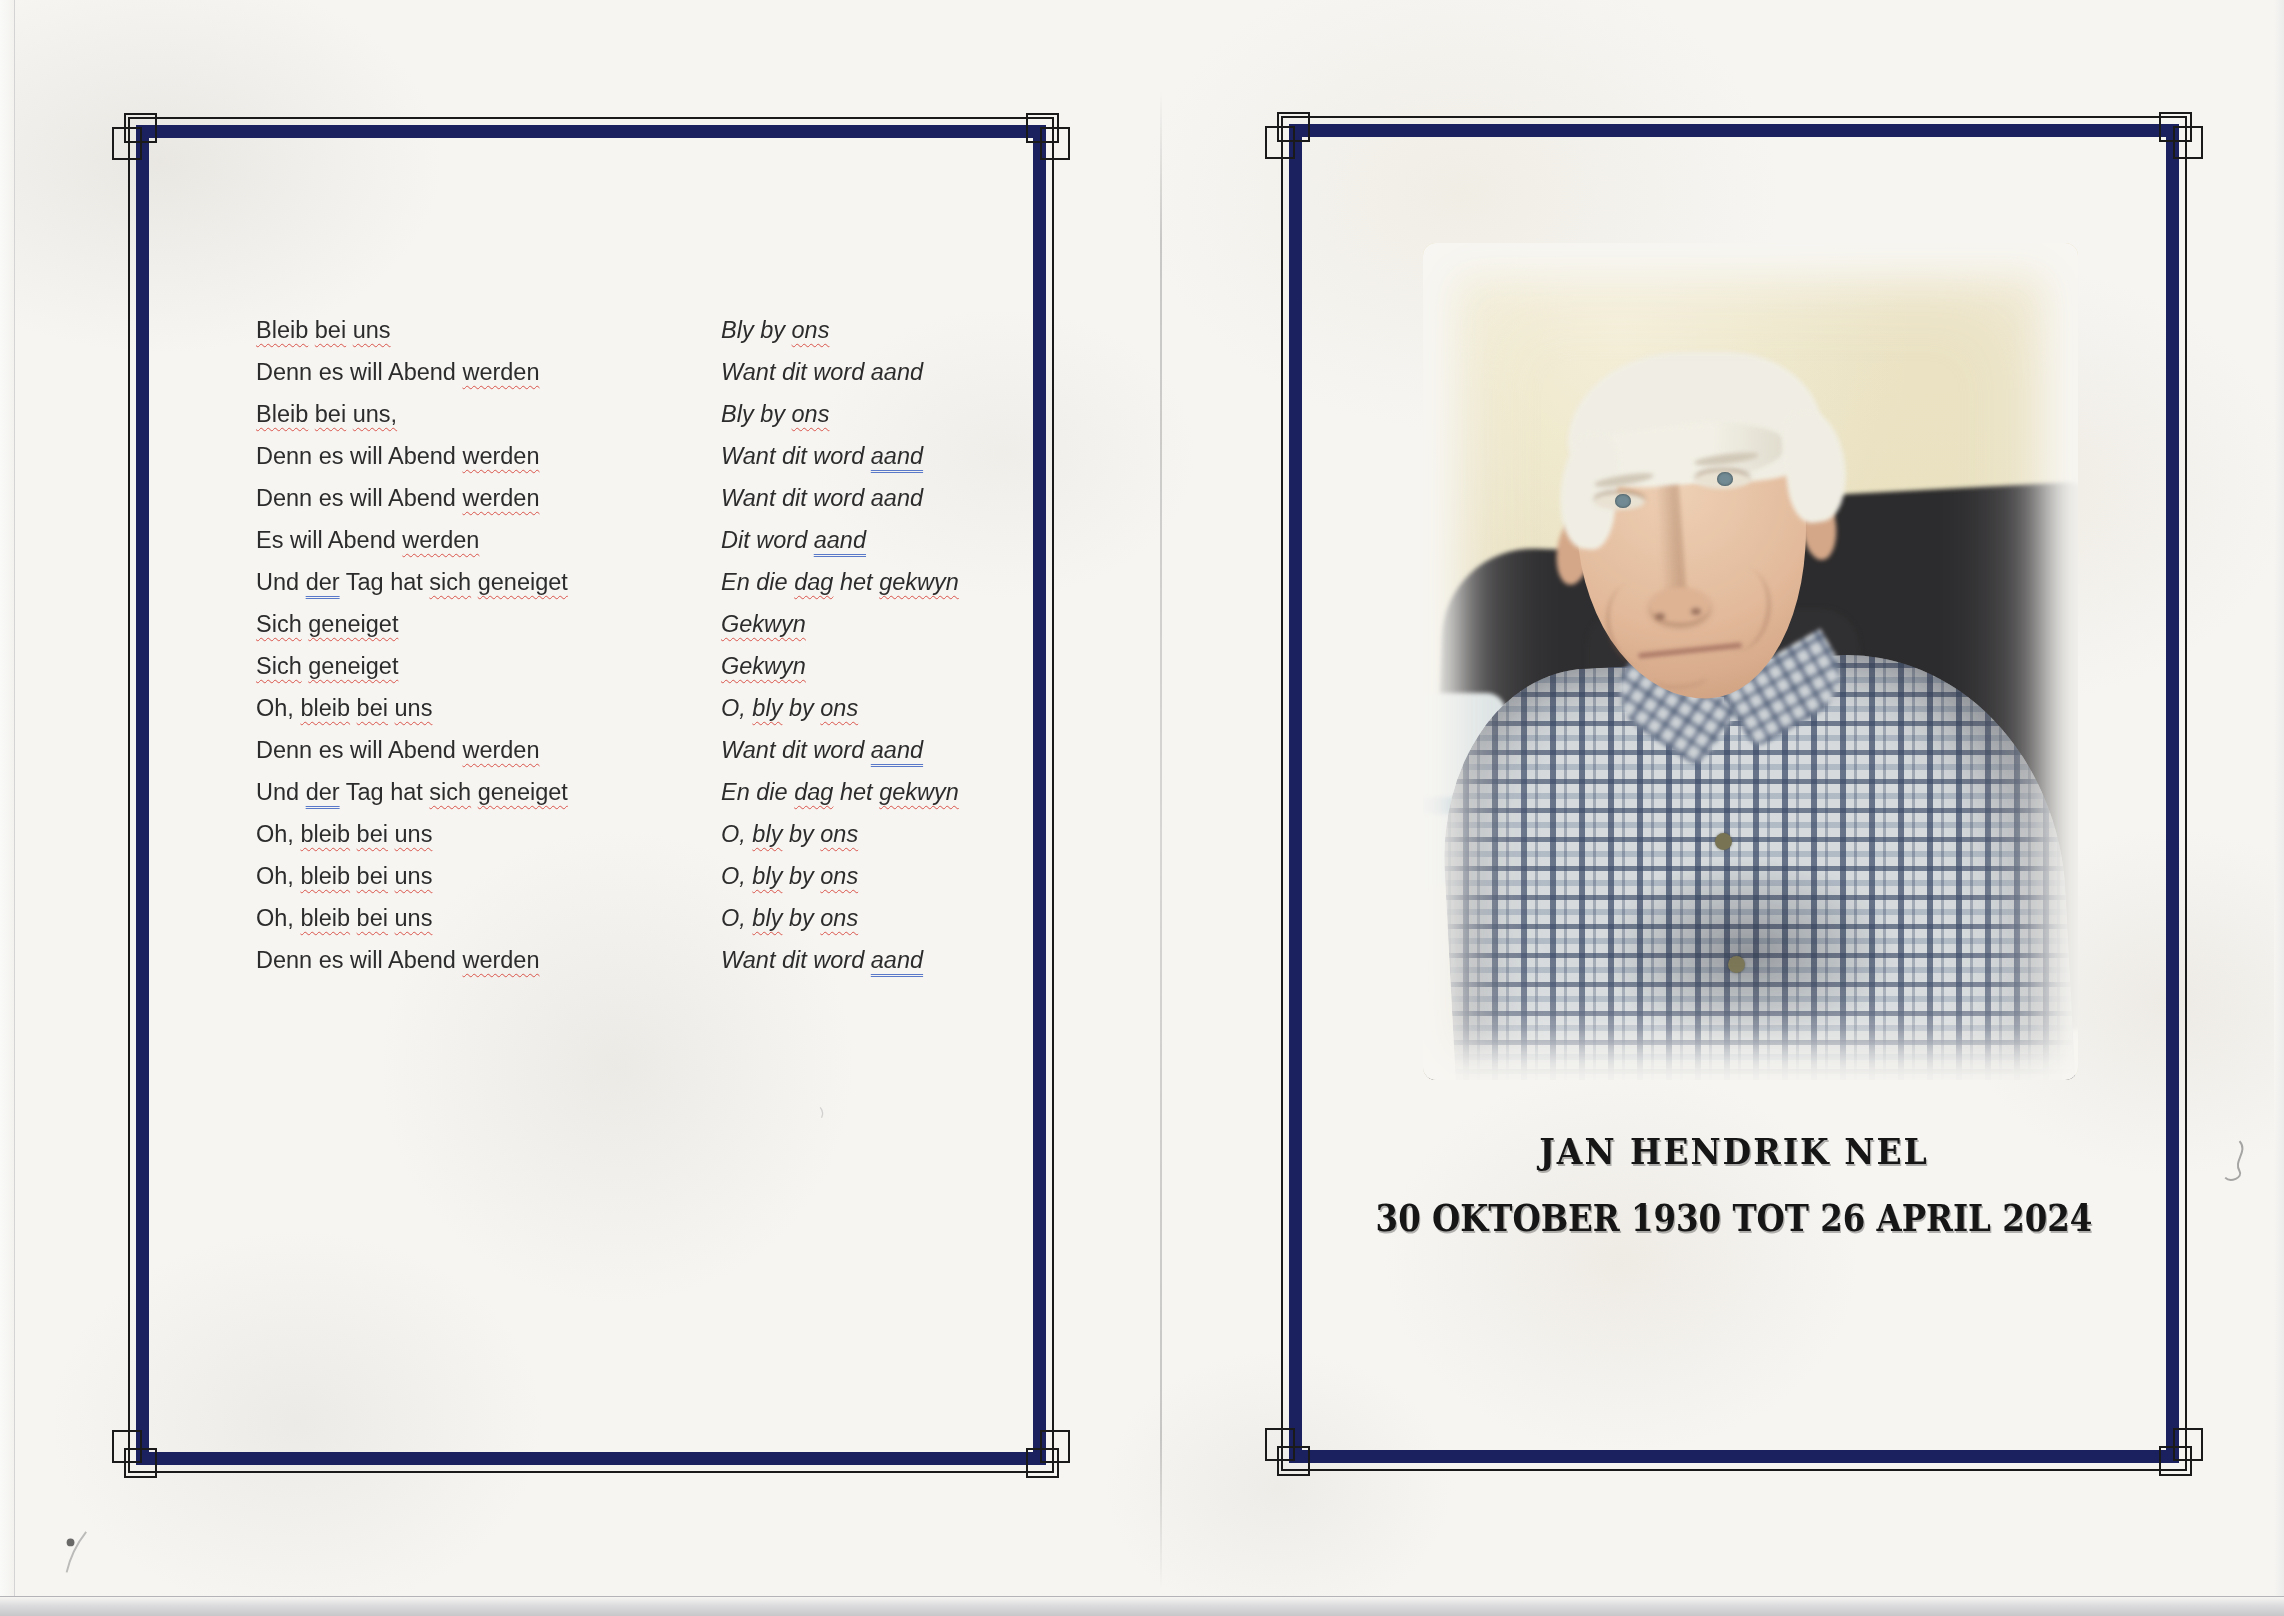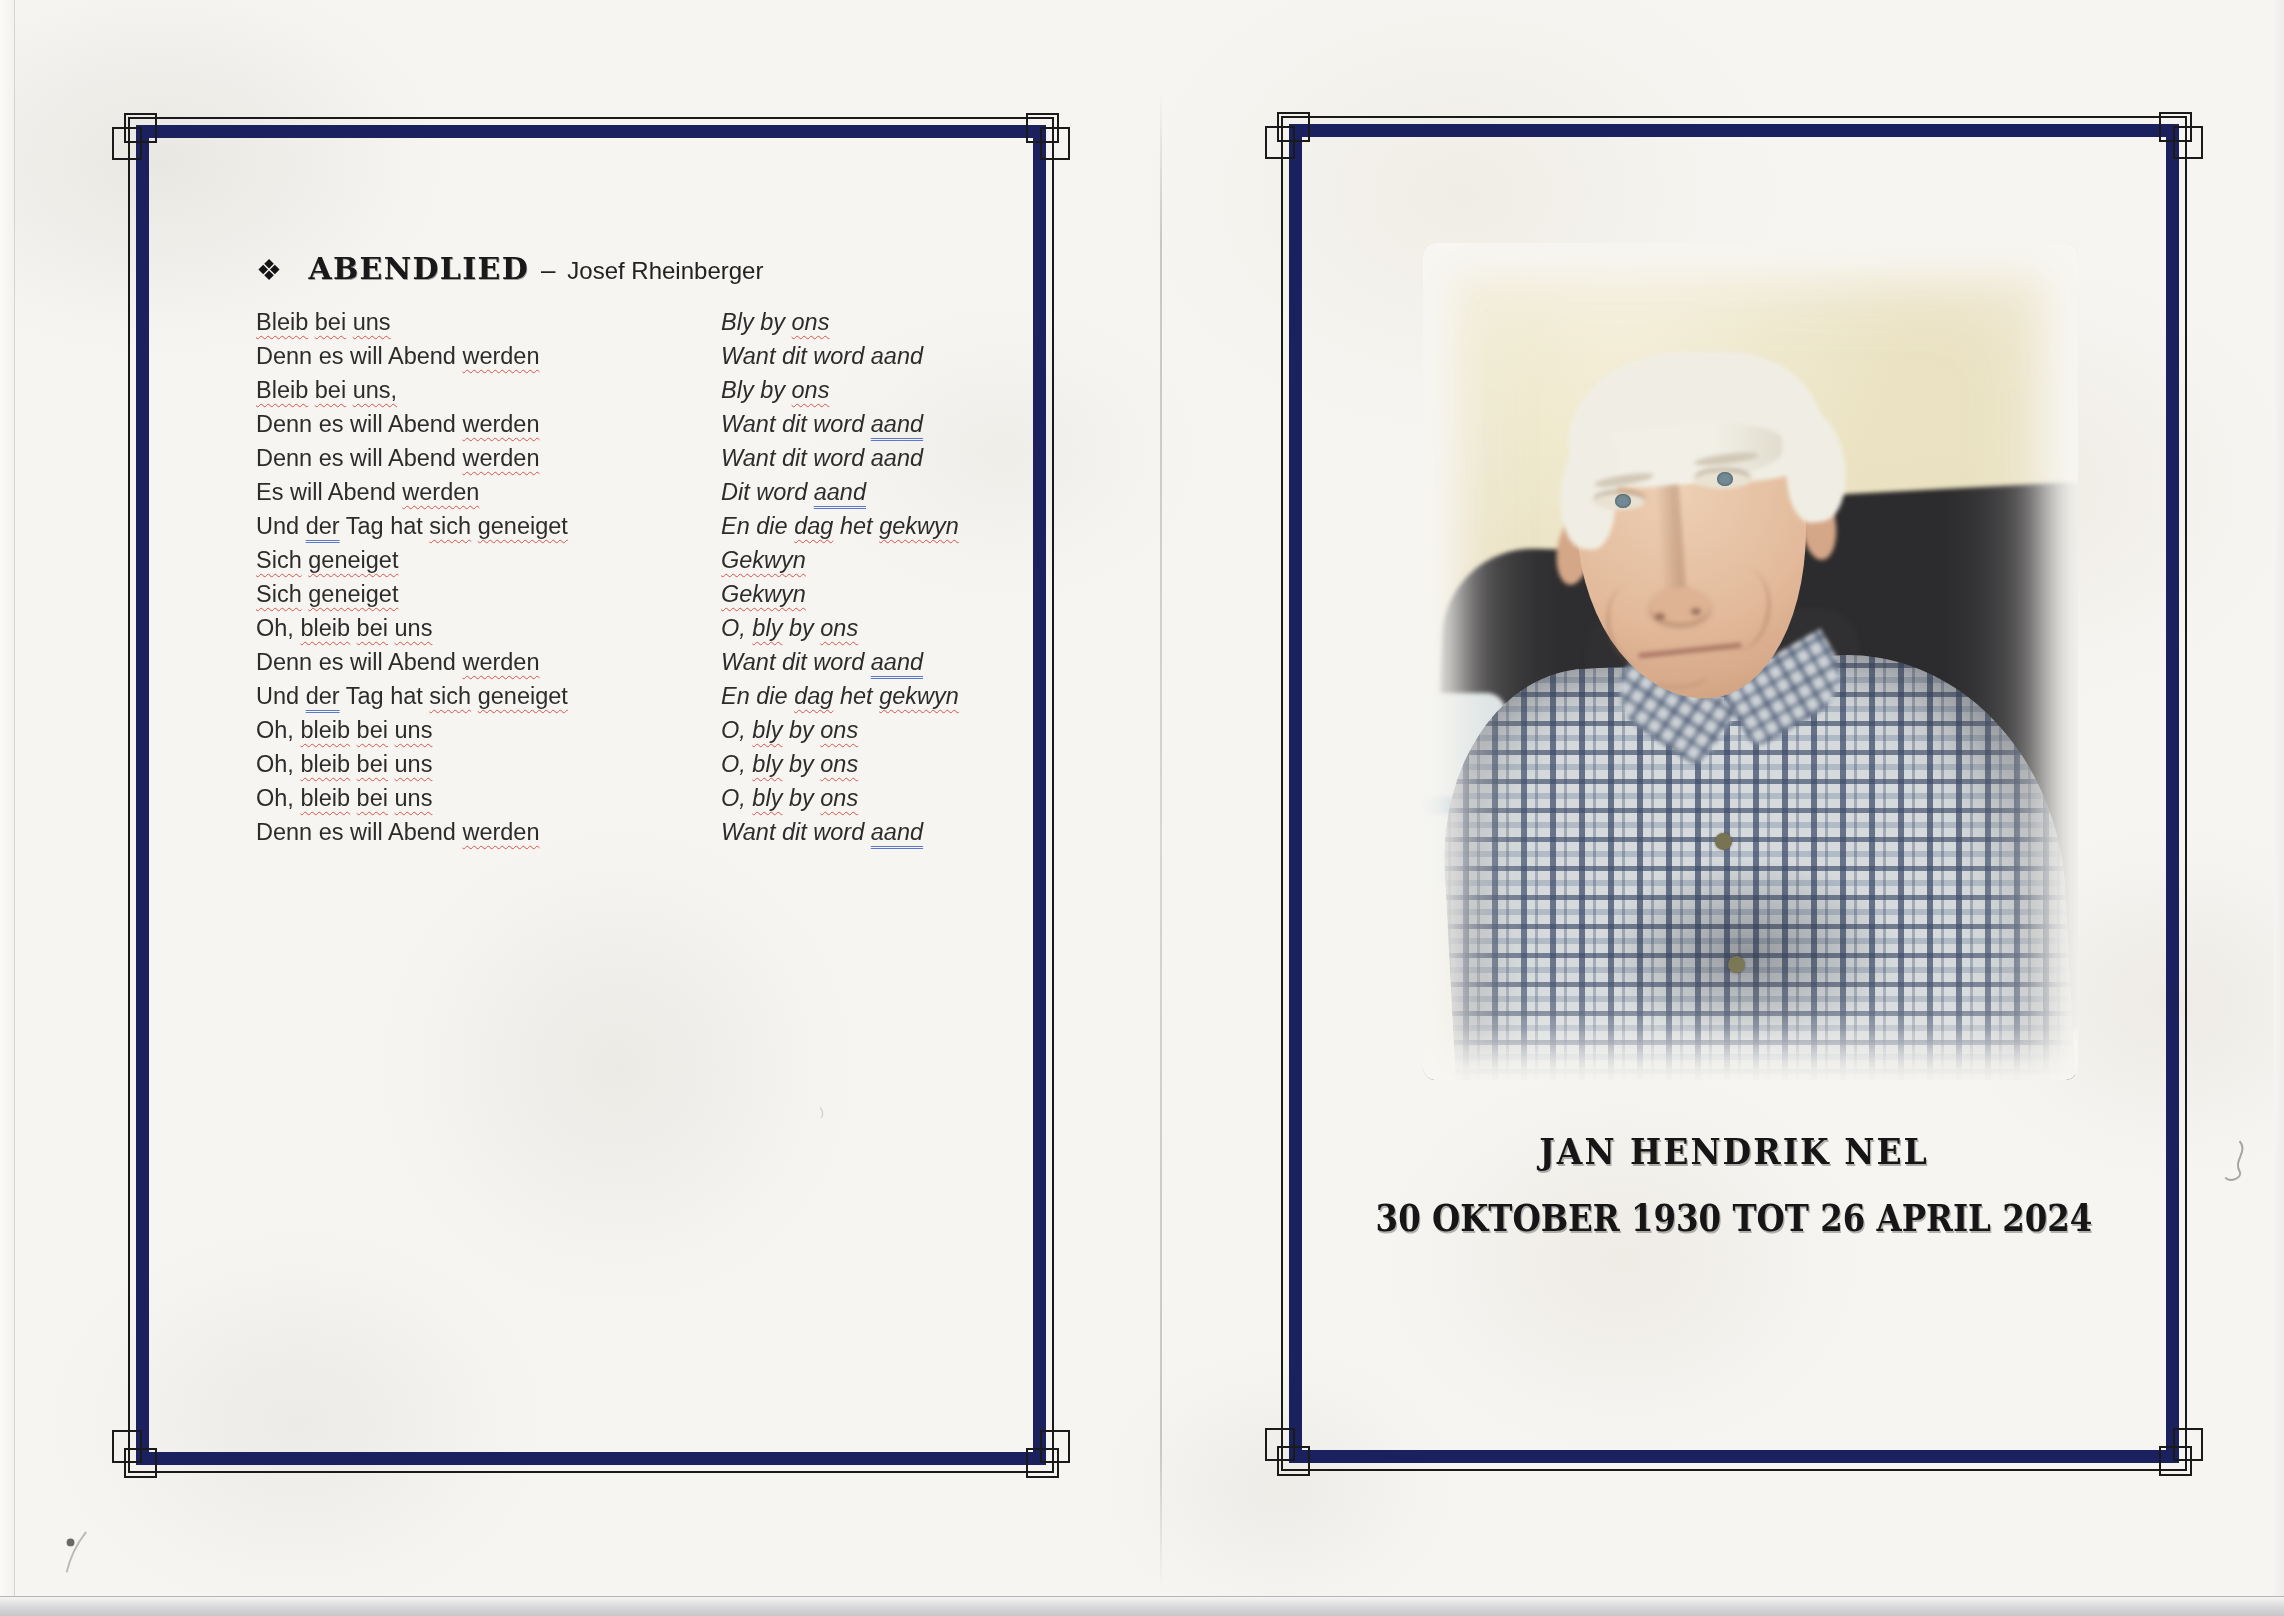--- a/index.html
+++ b/index.html
@@ -41,21 +41,21 @@
   .bullet{font-size:29px;vertical-align:-1.3px;color:#141414;}
   .song-title{
     font-family:"DejaVu Serif", serif;font-weight:700;font-size:30px;letter-spacing:1.3px;
     margin-left:23.5px;color:#191919;text-shadow:0.7px 0.7px 0 rgba(90,90,90,.55);
   }
   .dash{font-size:26px;margin-left:9px;color:#222;}
   .composer{font-size:24px;margin-left:9px;color:#222;}
   .col{position:absolute;top:188px;width:430px;font-size:23.5px;line-height:34px;color:#2c2c2c;}
   .col.german{left:128px;}
   .col.afrikaans{left:593px;font-style:italic;}
-  .lyric-line{white-space:nowrap;}
+  .lyric-line{white-space:nowrap;margin-top:8px;}
   .u-sp{
     text-decoration:underline;text-decoration-style:wavy;
     text-decoration-color:#d9544a;text-decoration-thickness:1.3px;text-underline-offset:5.2px;
   }
   .u-gr{
     text-decoration:underline double #5b79c9;
     text-decoration-thickness:1.3px;text-underline-offset:5.9px;
   }
   
   .photo{
@@ -171,26 +171,20 @@
 <div class="scan">
   <div class="texture"></div>
 
   <section class="page left">
     <div class="frame">
       <div class="navy"></div>
       <div class="corner tl"></div>
       <div class="corner tr"></div>
       <div class="corner bl"></div>
       <div class="corner br"></div>
-    </div>
-    <div class="hymn-title-row">
-      <span class="bullet">❖</span>
-      <span class="song-title">ABENDLIED</span>
-      <span class="dash">–</span>
-      <span class="composer">Josef Rheinberger</span>
     </div>
     <div class="col german">
         <div class="lyric-line"><span class="u-sp">Bleib</span> <span class="u-sp">bei</span> <span class="u-sp">uns</span></div>
         <div class="lyric-line"><span>Denn</span> <span>es</span> <span>will</span> <span>Abend</span> <span class="u-sp">werden</span></div>
         <div class="lyric-line"><span class="u-sp">Bleib</span> <span class="u-sp">bei</span> <span class="u-sp">uns,</span></div>
         <div class="lyric-line"><span>Denn</span> <span>es</span> <span>will</span> <span>Abend</span> <span class="u-sp">werden</span></div>
         <div class="lyric-line"><span>Denn</span> <span>es</span> <span>will</span> <span>Abend</span> <span class="u-sp">werden</span></div>
         <div class="lyric-line"><span>Es</span> <span>will</span> <span>Abend</span> <span class="u-sp">werden</span></div>
         <div class="lyric-line"><span>Und</span> <span class="u-gr">der</span> <span>Tag</span> <span>hat</span> <span class="u-sp">sich</span> <span class="u-sp">geneiget</span></div>
         <div class="lyric-line"><span class="u-sp">Sich</span> <span class="u-sp">geneiget</span></div>

